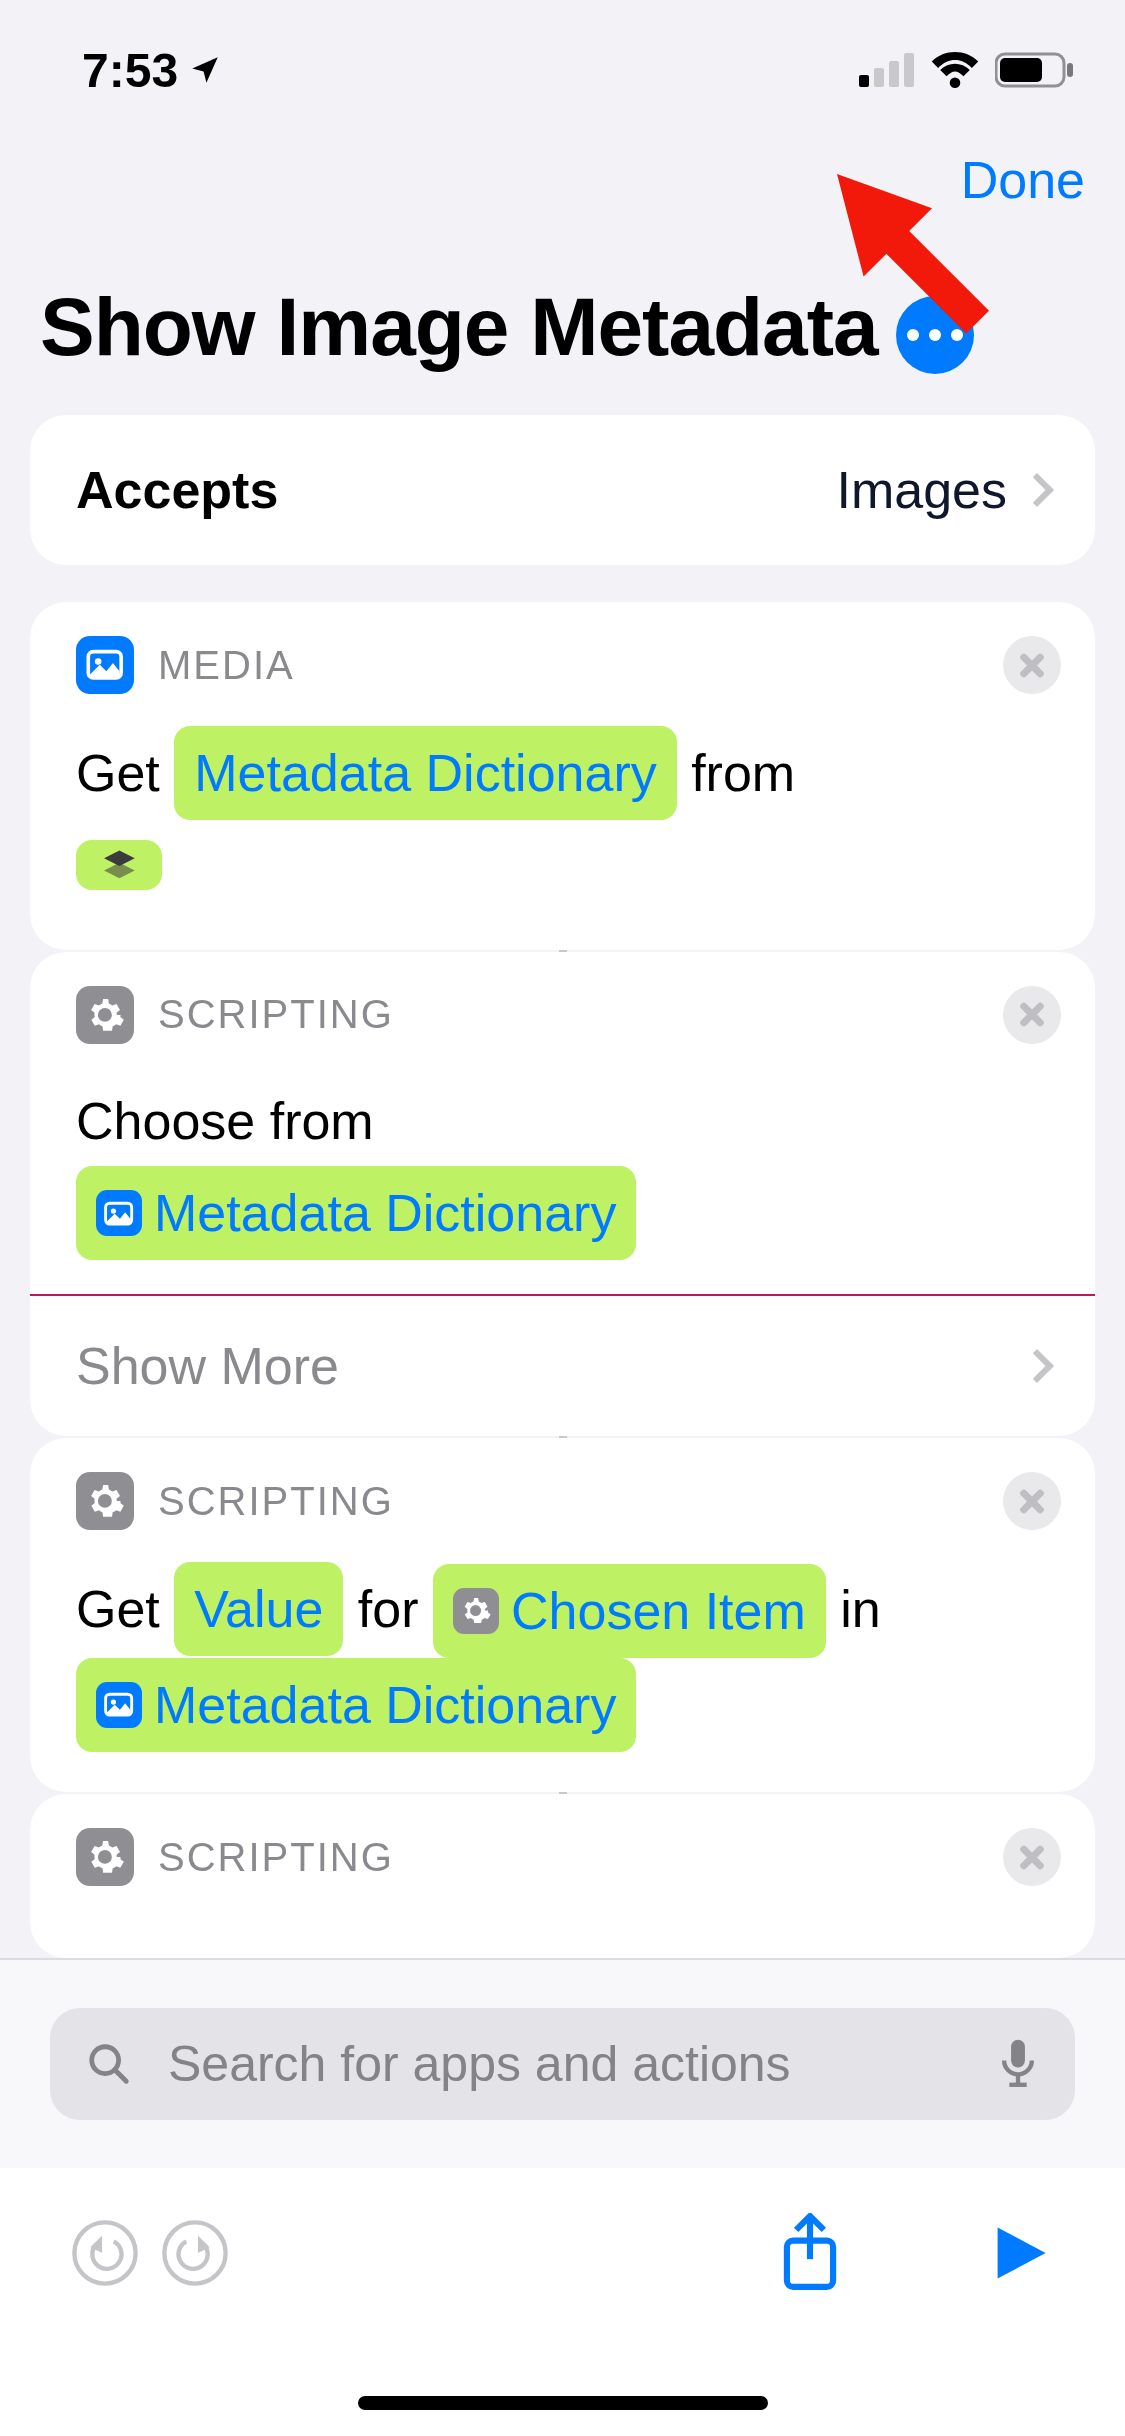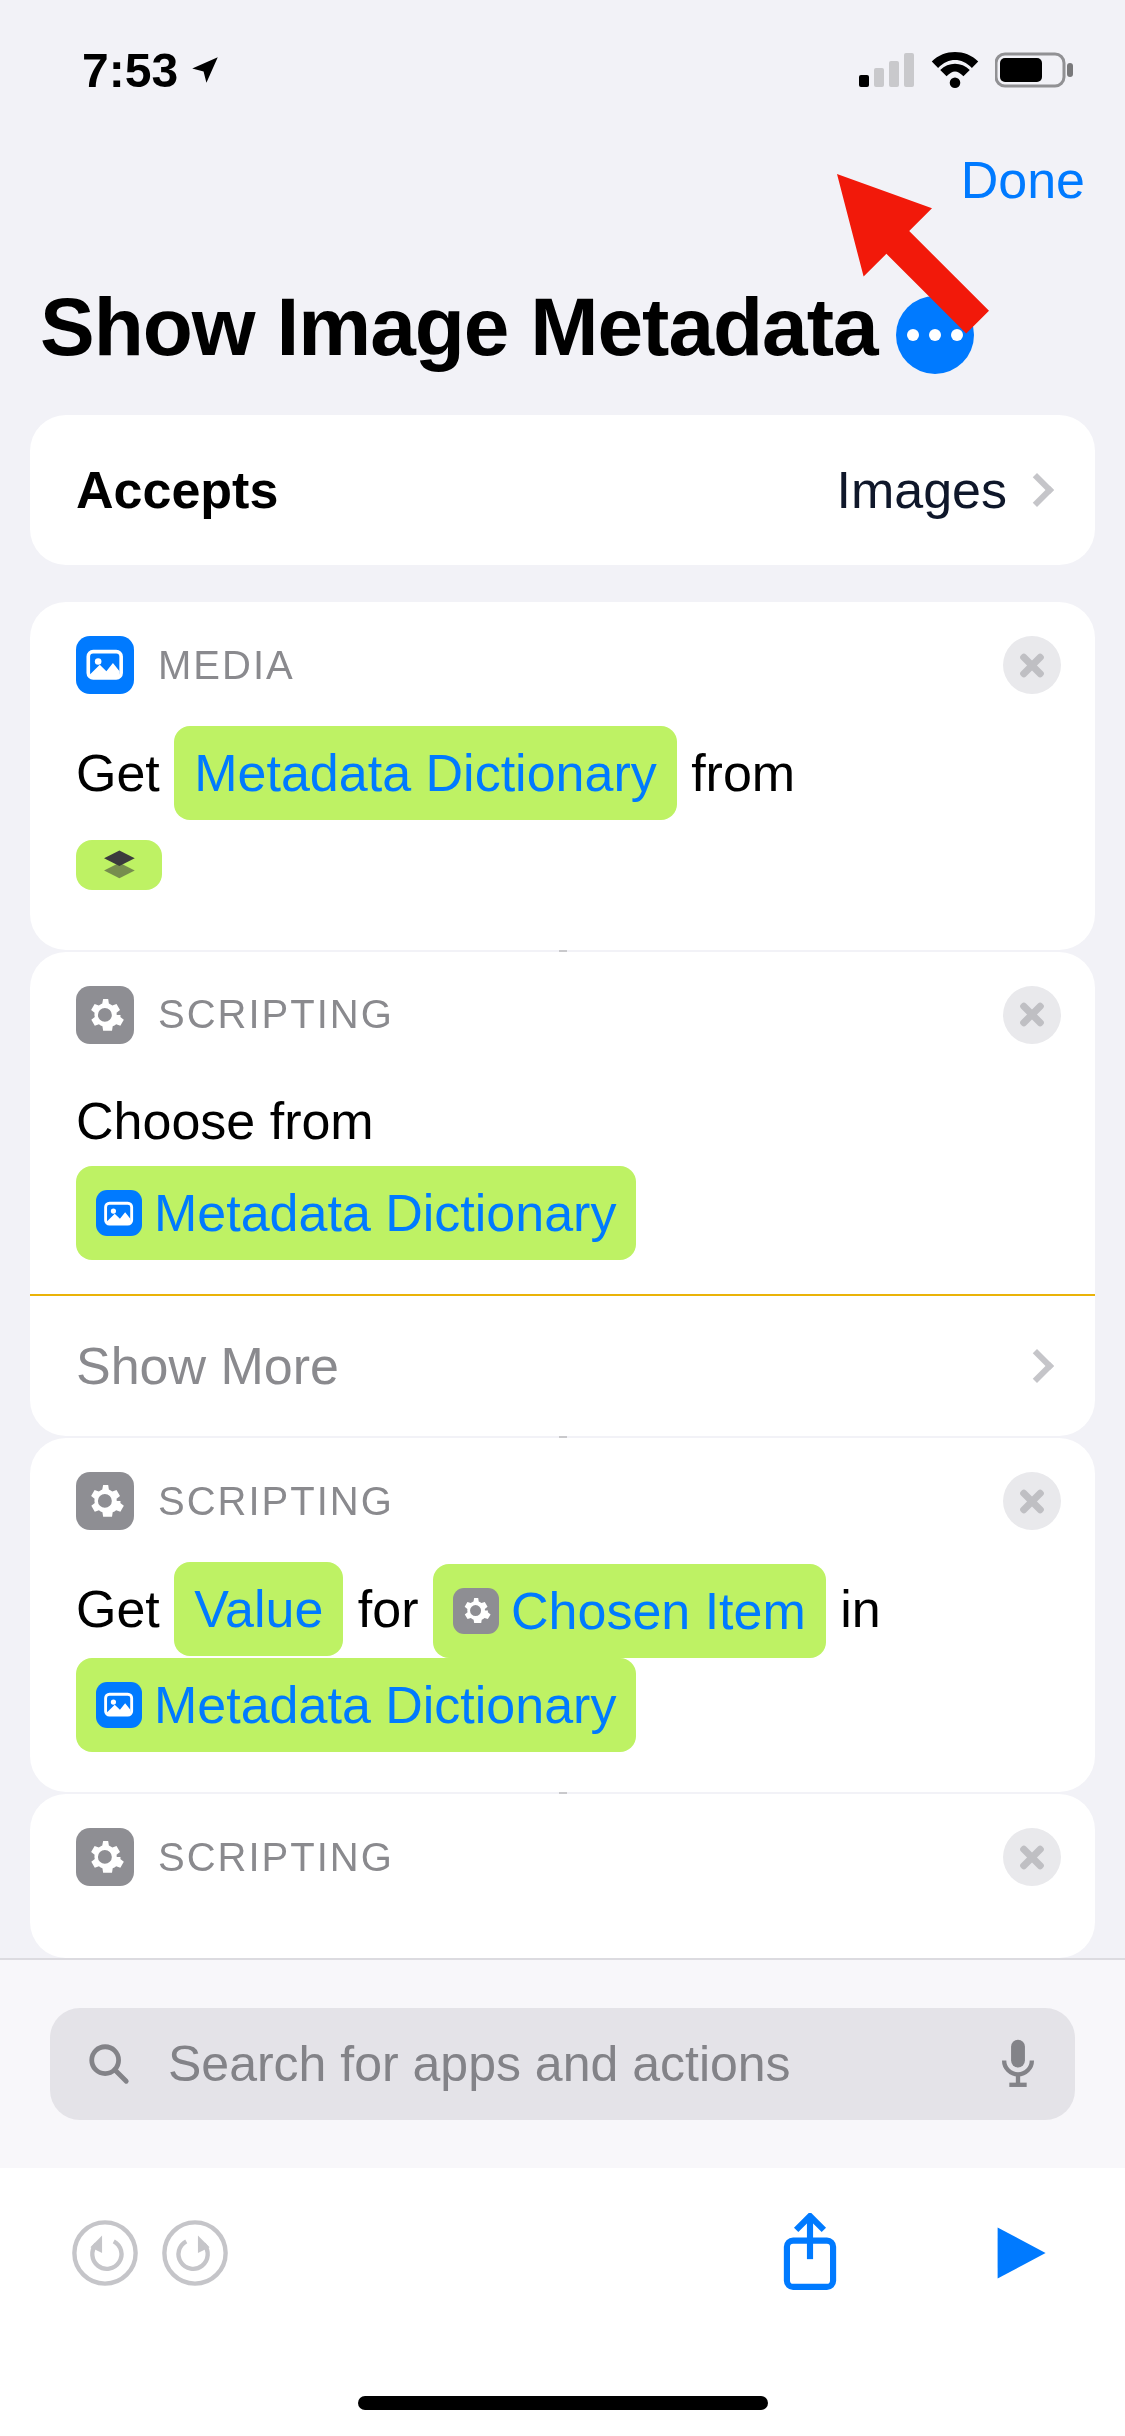--- a/index.html
+++ b/index.html
@@ -115,21 +115,21 @@
     vertical-align: baseline;
   }
   .token .tk-icon { width: 46px; height: 46px; border-radius: 11px; display:flex;align-items:center;justify-content:center; }
   .token .tk-icon.scripting-i { background:#8e8e93; }
   .token .tk-icon.media-i { background:#007aff; }
   .token .tk-icon.stack-i {
     background: transparent;
   }
 
   .show-more-row {
-    border-top: 2px solid #eab308;
+    border-top: 2px solid #be185d;
     margin: 34px -46px -40px;
     padding: 40px 46px;
     font-size: 52px; color: #8a8a8e;
     display: flex; align-items: center; justify-content: space-between;
   }
 
   
   .search-bar {
     position: absolute; left: 0; right: 0; bottom: 268px;
     height: 210px;

